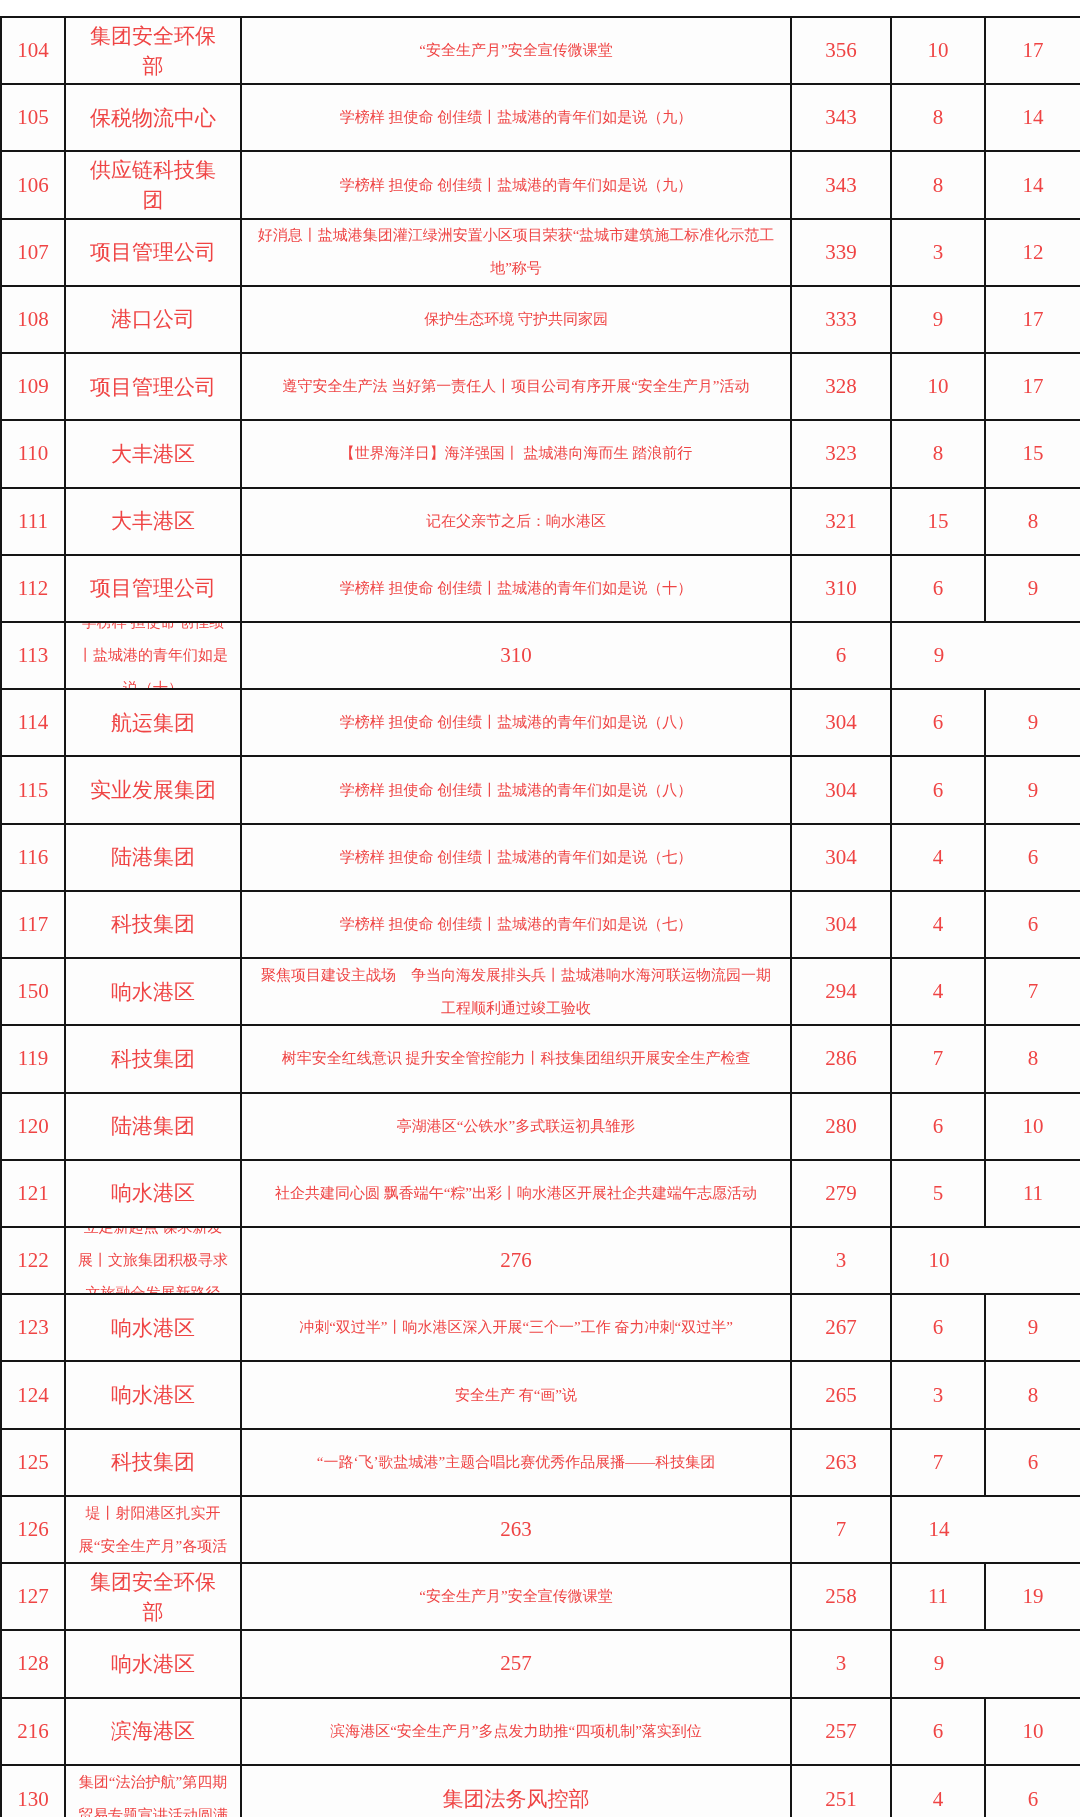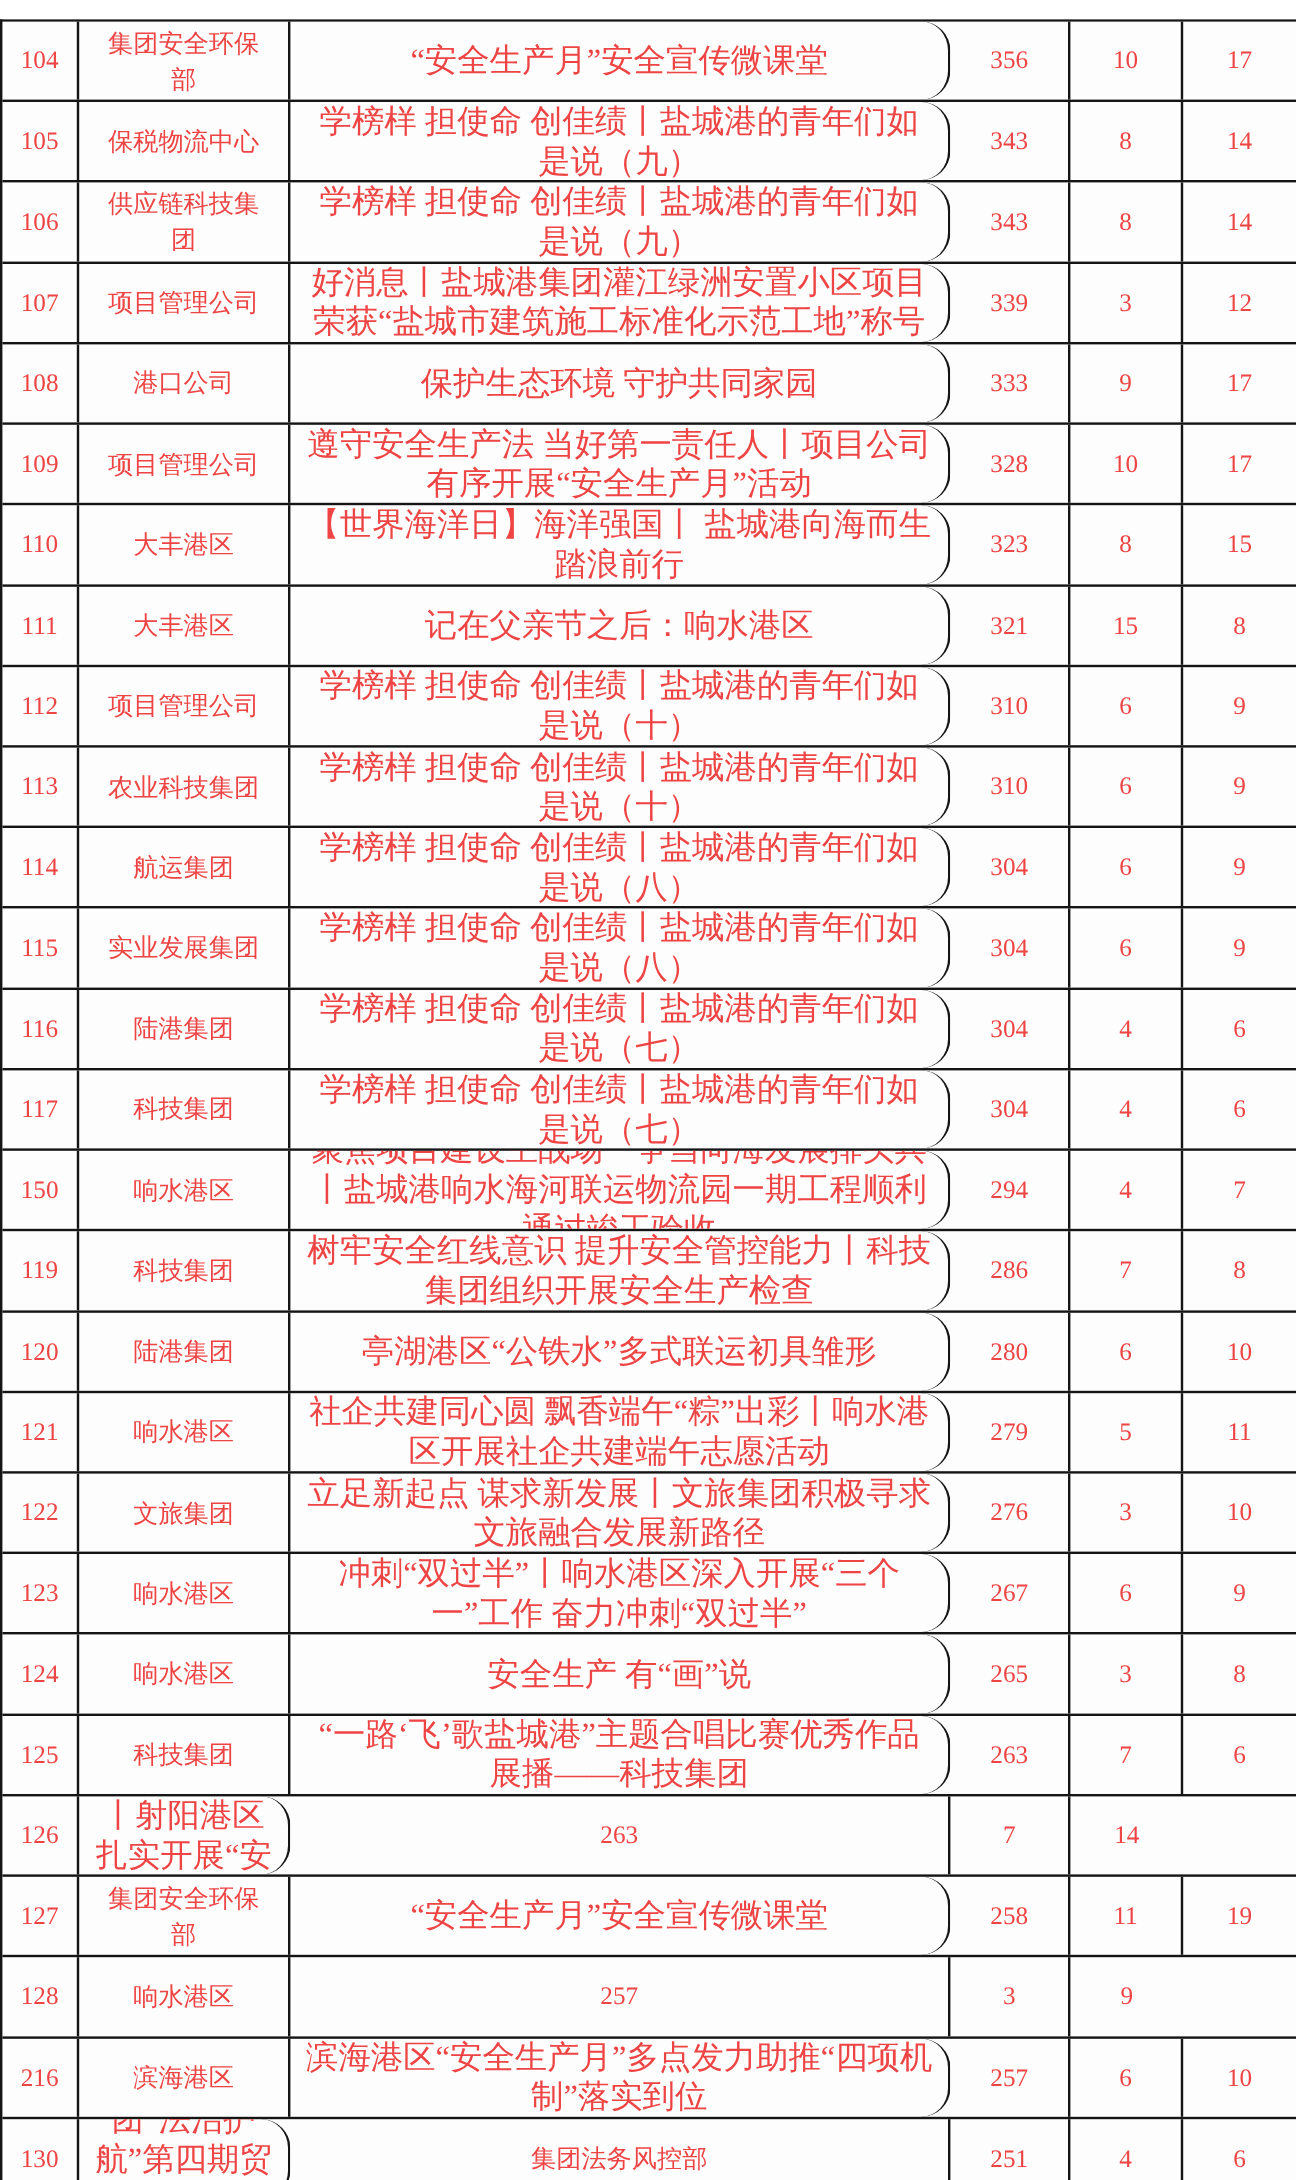--- a/index.html
+++ b/index.html
@@ -51,24 +51,23 @@
   }
   .cell-no {
     font-size: 21px;
   }
   .cell-dept {
     font-size: 21px;
     padding: 0 16px;
     line-height: 30px;
   }
   .cell-title {
-    font-size: 27px;
+    font-size: 15px;
     line-height: 33px;
     padding: 0 12px;
-    border-radius: 24px;
   }
   .cell-num {
     font-size: 21px;
   }
 </style>
 </head>
 <body>
 
 <div class="page">
   <div class="report-table" id="report-table">
@@ -148,21 +147,20 @@
     <div class="tcell cell-no">112</div>
     <div class="tcell cell-dept">项目管理公司</div>
     <div class="tcell cell-title">学榜样 担使命 创佳绩丨盐城港的青年们如是说（十）</div>
     <div class="tcell cell-num">310</div>
     <div class="tcell cell-num">6</div>
     <div class="tcell cell-num">9</div>
   </div>
 
   <div class="trow">
     <div class="tcell cell-no">113</div>
-    <div class="tcell cell-dept">农业科技集团</div>
     <div class="tcell cell-title">学榜样 担使命 创佳绩丨盐城港的青年们如是说（十）</div>
     <div class="tcell cell-num">310</div>
     <div class="tcell cell-num">6</div>
     <div class="tcell cell-num">9</div>
   </div>
 
   <div class="trow">
     <div class="tcell cell-no">114</div>
     <div class="tcell cell-dept">航运集团</div>
     <div class="tcell cell-title">学榜样 担使命 创佳绩丨盐城港的青年们如是说（八）</div>
@@ -229,21 +227,20 @@
     <div class="tcell cell-no">121</div>
     <div class="tcell cell-dept">响水港区</div>
     <div class="tcell cell-title">社企共建同心圆 飘香端午“粽”出彩丨响水港区开展社企共建端午志愿活动</div>
     <div class="tcell cell-num">279</div>
     <div class="tcell cell-num">5</div>
     <div class="tcell cell-num">11</div>
   </div>
 
   <div class="trow">
     <div class="tcell cell-no">122</div>
-    <div class="tcell cell-dept">文旅集团</div>
     <div class="tcell cell-title">立足新起点 谋求新发展丨文旅集团积极寻求文旅融合发展新路径</div>
     <div class="tcell cell-num">276</div>
     <div class="tcell cell-num">3</div>
     <div class="tcell cell-num">10</div>
   </div>
 
   <div class="trow">
     <div class="tcell cell-no">123</div>
     <div class="tcell cell-dept">响水港区</div>
     <div class="tcell cell-title">冲刺“双过半”丨响水港区深入开展“三个一”工作 奋力冲刺“双过半”</div>

